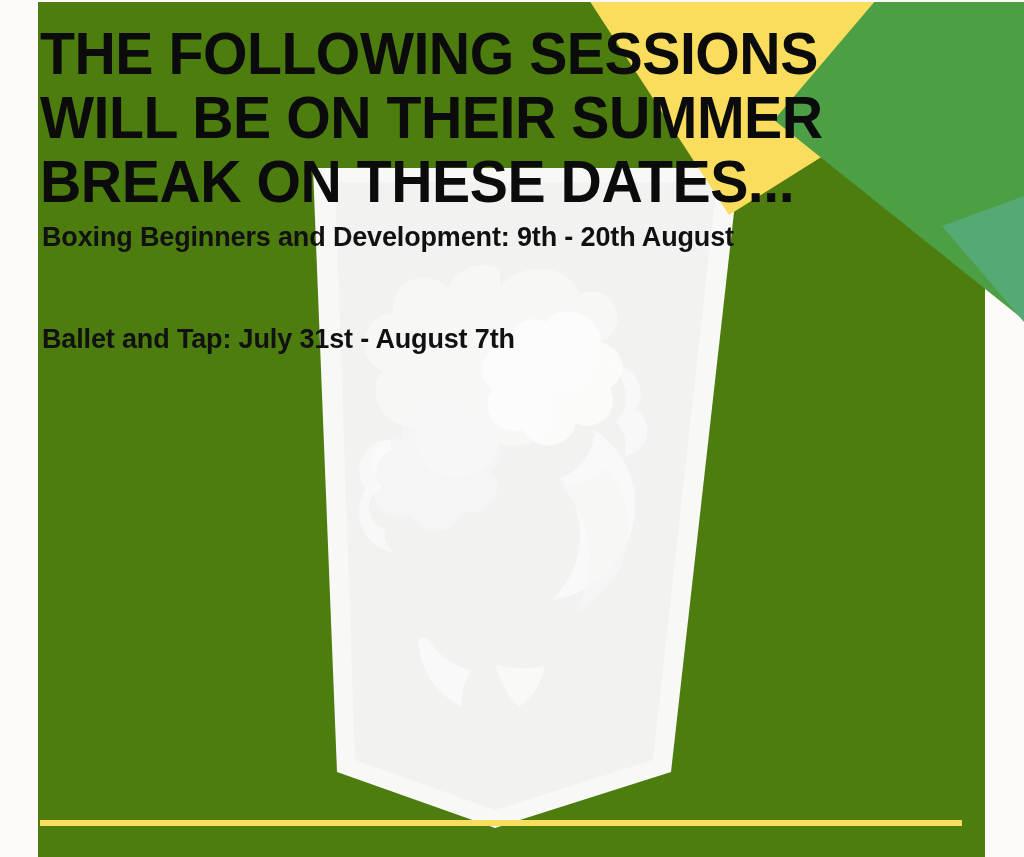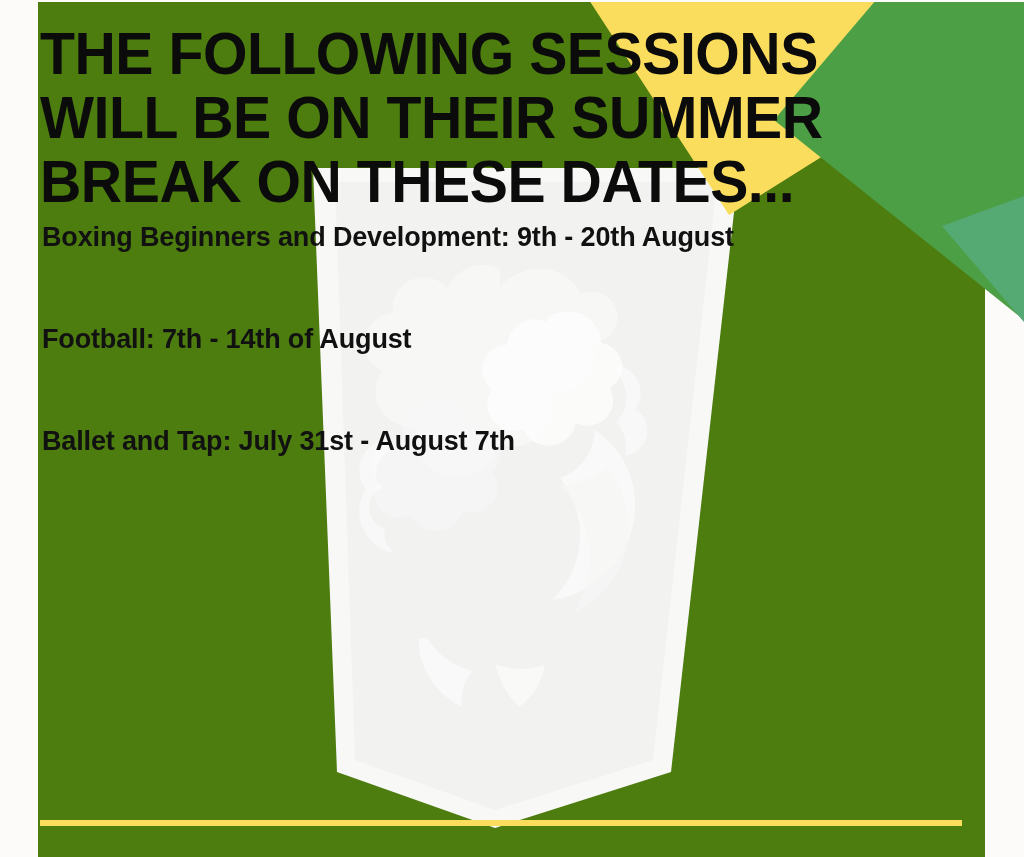--- a/index.html
+++ b/index.html
@@ -176,21 +176,20 @@
   <div class="content">
 
     <h1 class="headline">
       <span class="hl-line">THE FOLLOWING SESSIONS</span>
       <span class="hl-line">WILL BE ON THEIR SUMMER</span>
       <span class="hl-line">BREAK ON THESE DATES...</span>
     </h1>
 
     <ul class="session-list">
       <li class="session-item">Boxing Beginners and Development: 9th - 20th August</li>
-      <li class="session-item">Football: 7th - 14th of August</li>
       <li class="session-item">Ballet and Tap: July 31st - August 7th</li>
     </ul>
 
     <div class="divider"></div>
   </div>
 
   <div class="top-hairline"></div>
 </div>
 
 </body></html>

